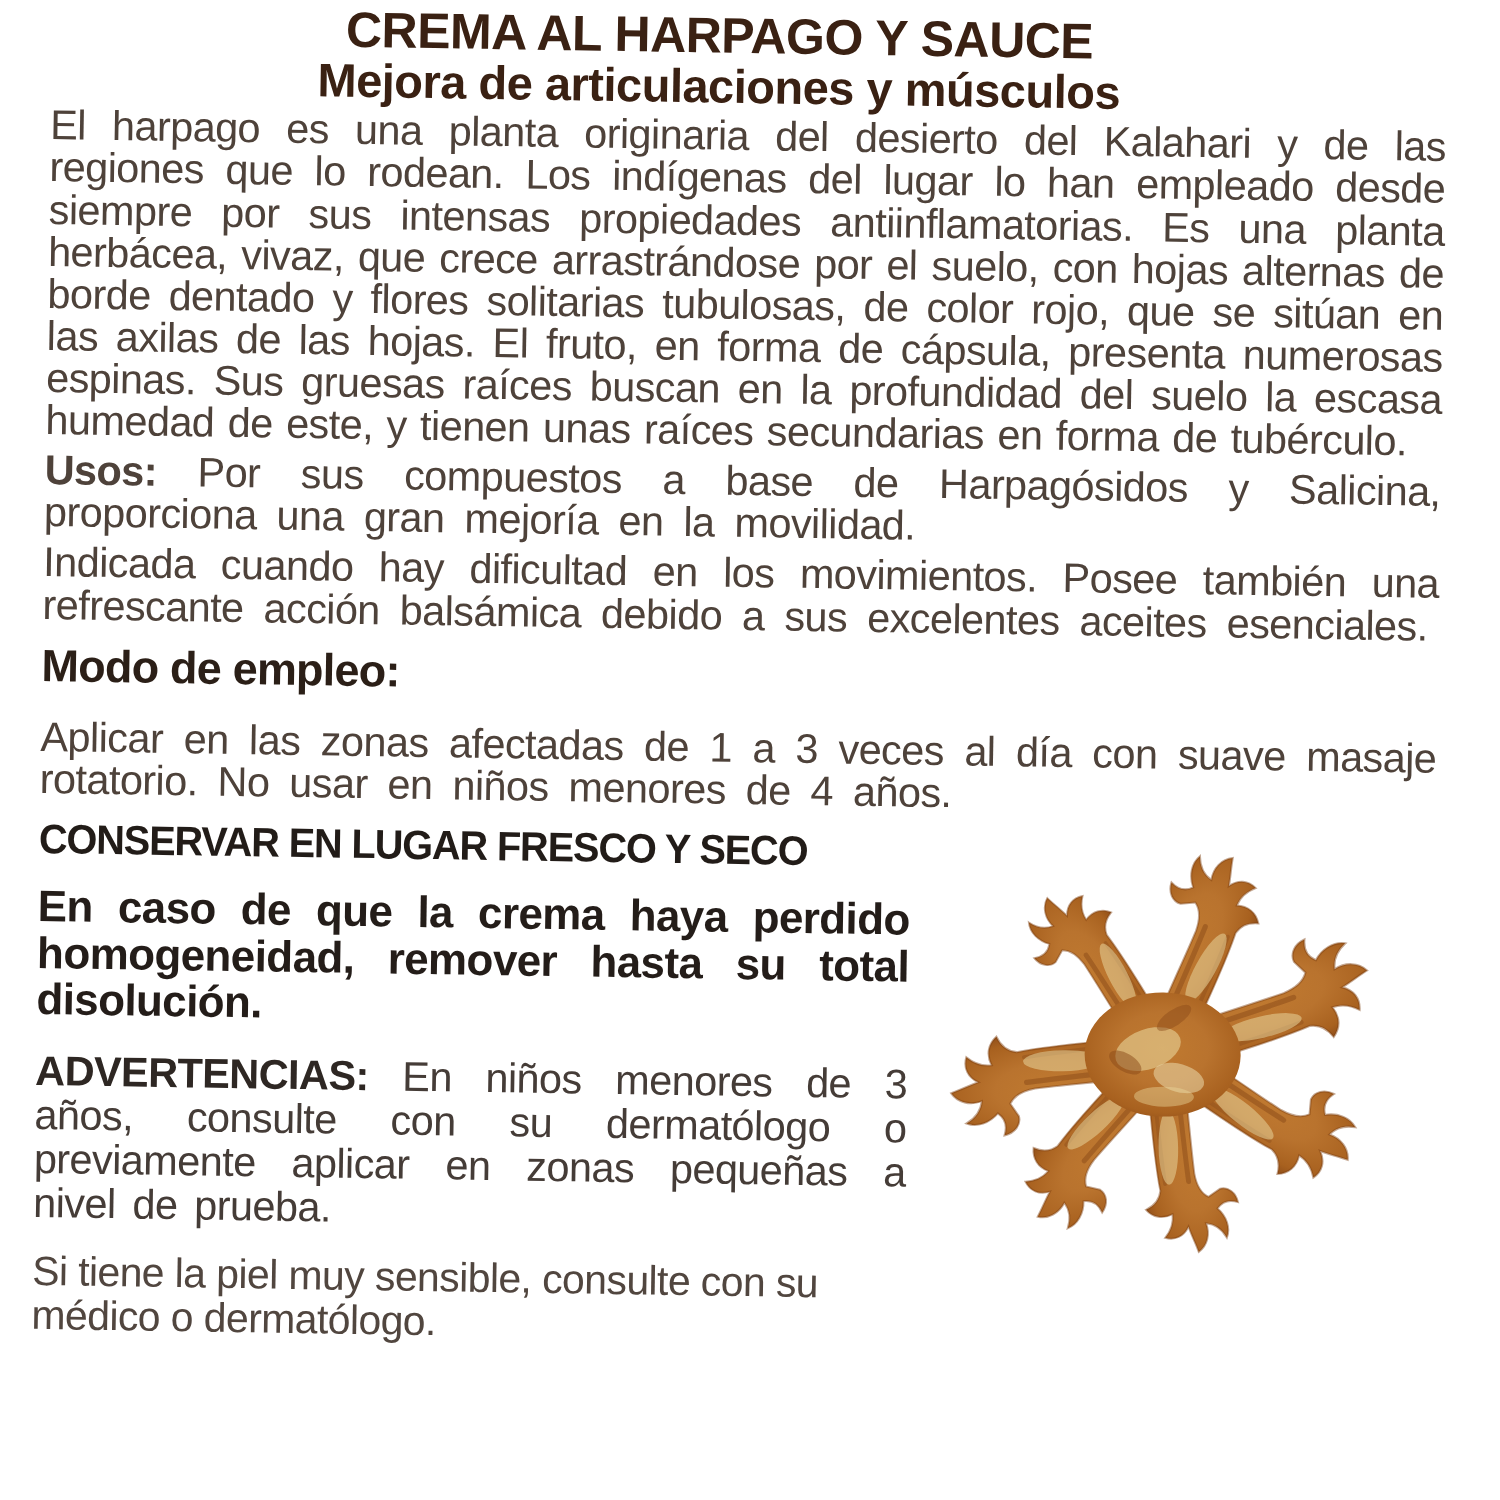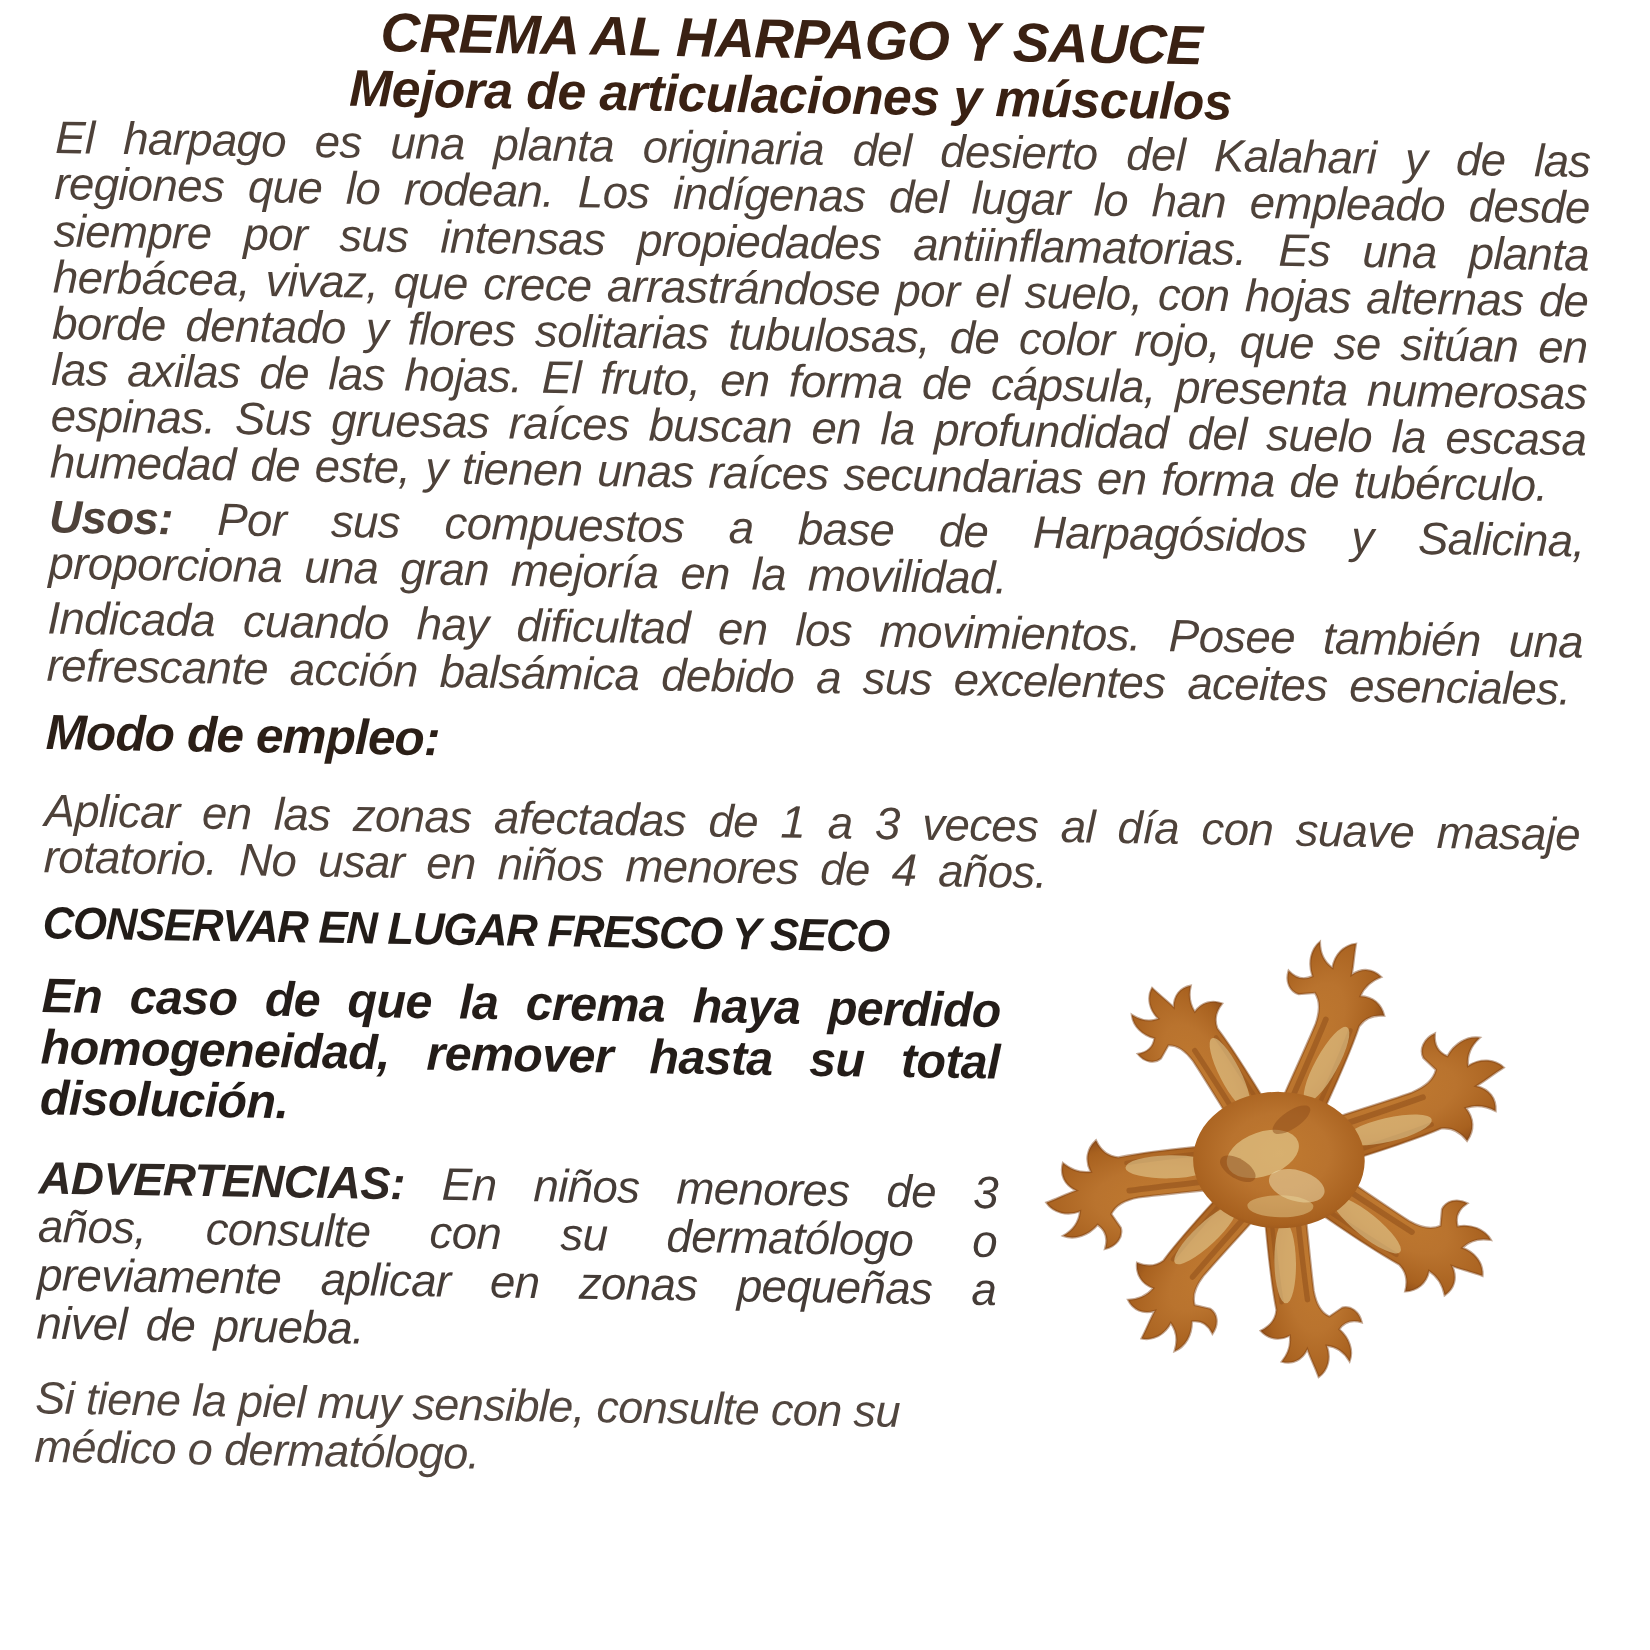--- a/index.html
+++ b/index.html
@@ -7,21 +7,20 @@
     padding: 0;
     background: #ffffff;
     font-family: "Liberation Sans", sans-serif;
   }
   .page {
     position: relative;
     width: 1500px;
     height: 1500px;
     background: #ffffff;
     overflow: hidden;
-    font-style: italic;
   }
   .content {
     position: absolute;
     left: 52px;
     top: 10px;
     width: 1396px;
     transform: rotate(0.9deg);
     transform-origin: 50% 0;
     color: #4e423a;
   }

